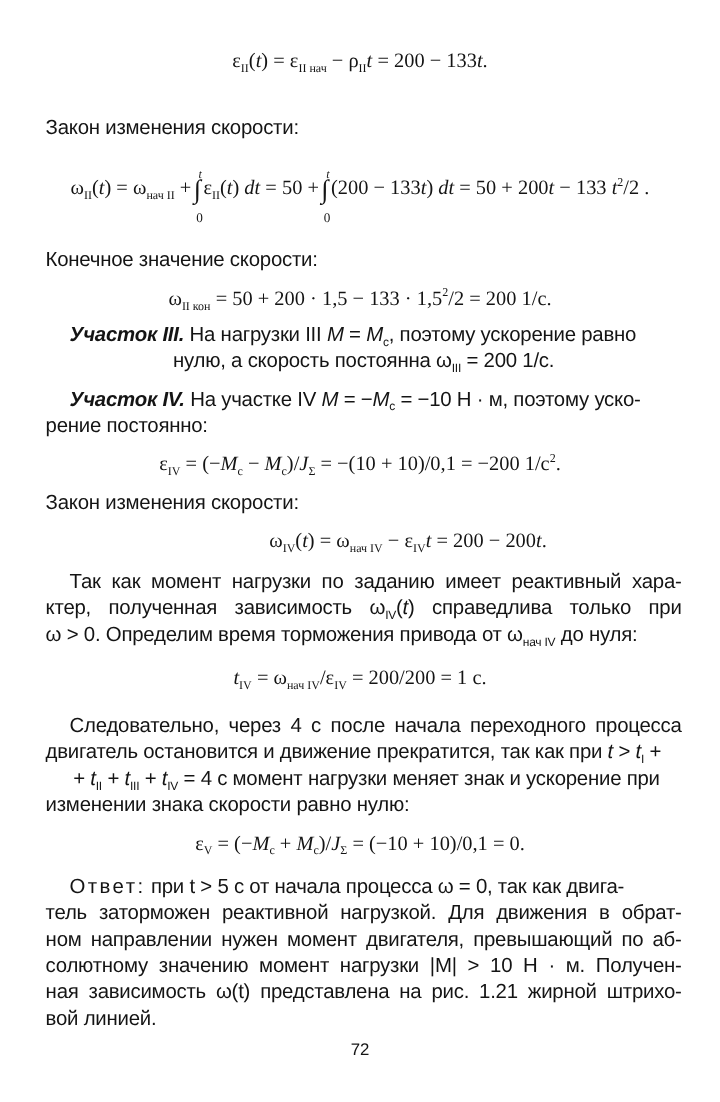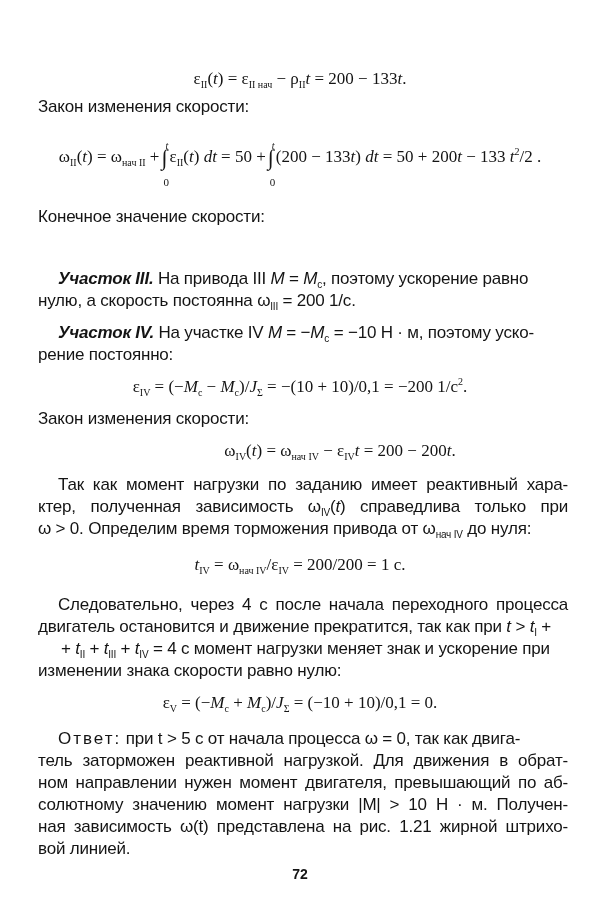--- a/index.html
+++ b/index.html
@@ -28,47 +28,50 @@
     .int {
       display: inline-block; position: relative; font-size: 22px;
       line-height: 20px; vertical-align: -3px; padding: 0 2px;
     }
     .int .lim-up { position: absolute; top: -12px; left: 6px; font-size: 10px; font-style: italic; }
     .int .lim-lo { position: absolute; top: 24px; left: 4px; font-size: 11px; }
     .it-head { font-style: italic; font-weight: bold; }
     .spaced { letter-spacing: 2px; }
     .pagenum {
       position: absolute; left: 0; width: 600px; top: 866px; text-align: center;
-      font-size: 14px; font-weight: bold; font-family: "Liberation Sans", sans-serif;
+      font-size: 14px; font-weight: normal; font-family: "Liberation Sans", sans-serif;
     }
   </style>
 </head>
 <body>
 
 <div class="page">
 
 
-  <div class="formula" style="top:68px;">
+  <div class="formula" style="top:40px;">
     ε<sub>II</sub>(<i>t</i>) = ε<sub>II нач</sub> − ρ<sub>II</sub><i>t</i> = 200 − 133<i>t</i>.
   </div>
 
   <div class="line" style="top:96px;">Закон изменения скорости:</div>
 
   <div class="formula" style="top:146px; font-size:17px;">
     ω<sub>II</sub>(<i>t</i>) = ω<sub>нач II</sub> +<span class="int">∫<span class="lim-up">t</span><span class="lim-lo">0</span></span>ε<sub>II</sub>(<i>t</i>) <i>dt</i> = 50 +<span class="int">∫<span class="lim-up">t</span><span class="lim-lo">0</span></span>(200 − 133<i>t</i>) <i>dt</i> = 50 + 200<i>t</i> − 133 <i>t</i><sup>2</sup>/2 .
   </div>
 
   <div class="line" style="top:206px;">Конечное значение скорости:</div>
 
+  <div class="formula" style="top:238px;">
+    ω<sub>II кон</sub> = 50 + 200 · 1,5 − 133 · 1,5<sup>2</sup>/2 = 200 1/с.
+  </div>
 
   <div class="line first" style="top:268px;">
     <span class="it-head">Участок III.</span>
-    <span>На привода III</span> <i>M</i> = <i>M</i><sub>с</sub><span>, поэтому ускорение равно</span>
+    <span>На нагрузки III</span> <i>M</i> = <i>M</i><sub>с</sub><span>, поэтому ускорение равно</span>
   </div>
-  <div class="line" style="top:290px;">
+  <div class="line" style="top:290px;text-align:center;">
     <span>нулю, а скорость постоянна</span> ω<sub>III</sub> <span>= 200 1/с.</span>
   </div>
 
   <div class="line first" style="top:322px;">
     <span class="it-head">Участок IV.</span>
     <span>На участке IV</span> <i>M</i> = −<i>M</i><sub>с</sub> <span>= −10 Н · м, поэтому уско-</span>
   </div>
   <div class="line" style="top:344px;">рение постоянно:</div>
 
   <div class="formula" style="top:376px;">

